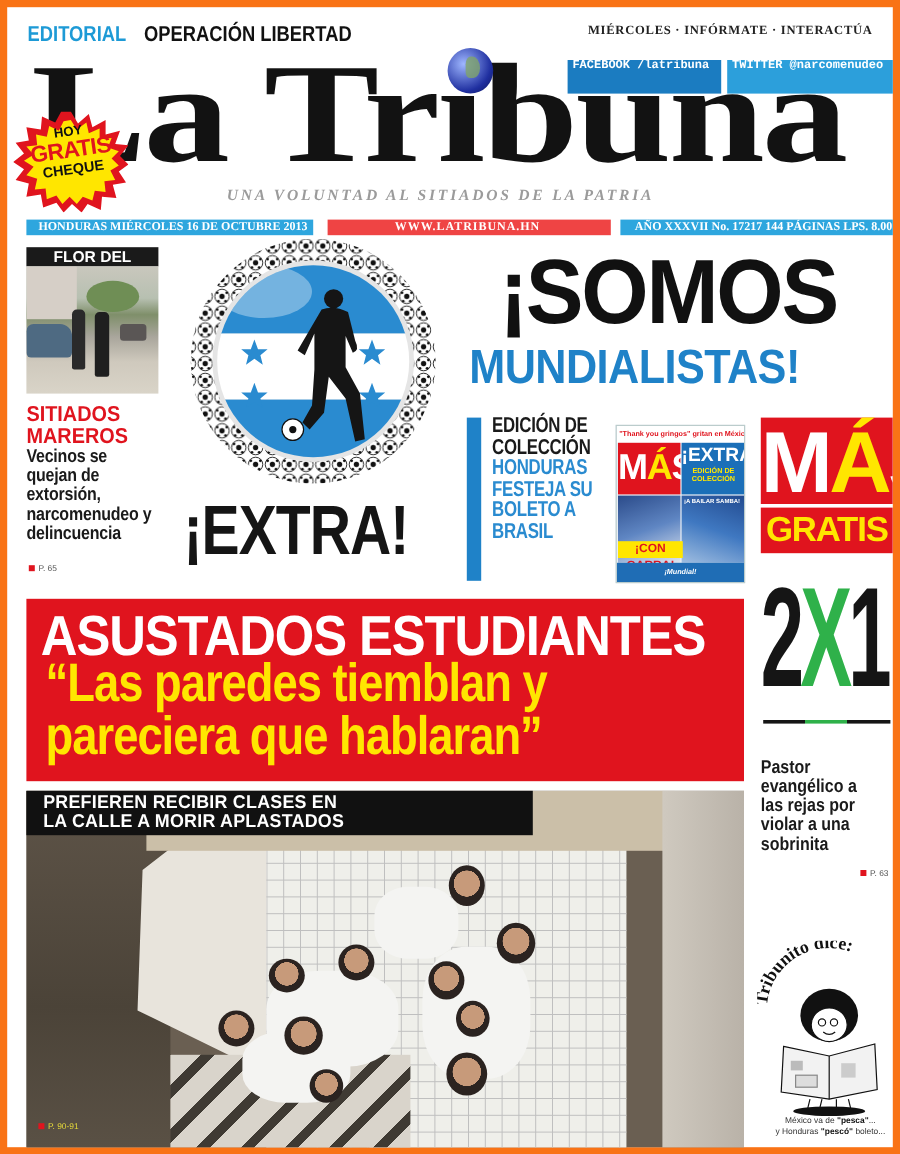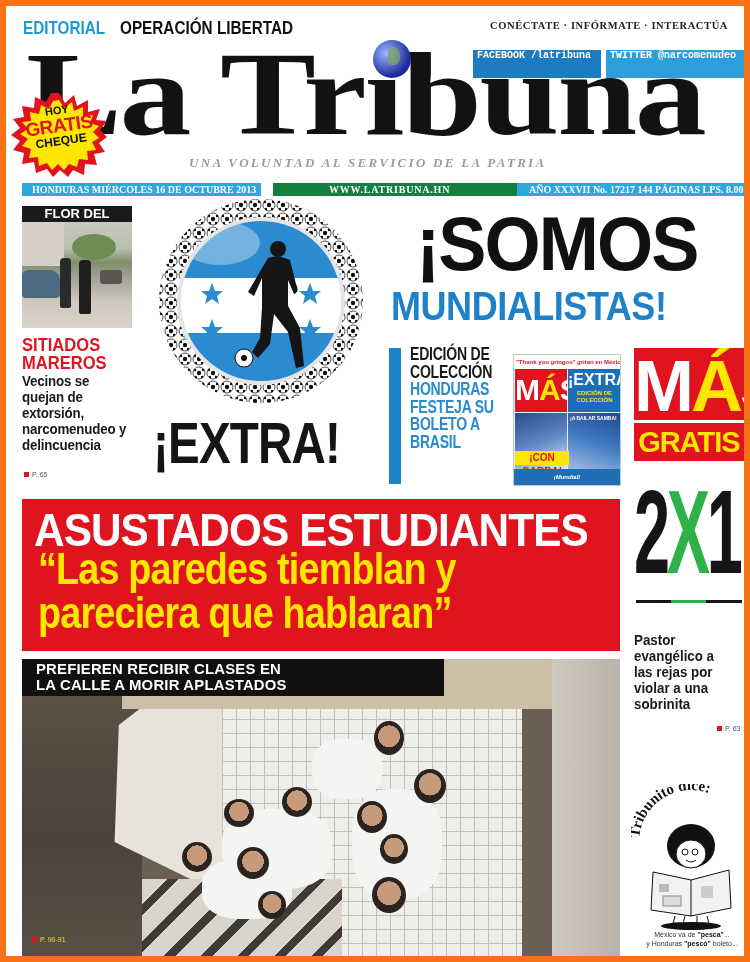--- a/index.html
+++ b/index.html
@@ -26,21 +26,21 @@
   .burst { left: 5px; top: 87px; width: 96px; height: 84px; }
   .burst svg { position: absolute; left: 0; top: 0; }
   .burst-text { position: absolute; left: 0; top: 12px; width: 100%; text-align: center; font-weight: bold; line-height: 1; transform: rotate(-8deg); }
   .burst-hoy { font-size: 11px; color: #111; display: block; }
   .burst-gratis { font-size: 19px; color: #e0141e; display: block; letter-spacing: -0.5px; }
   .burst-cheque { font-size: 12px; color: #111; display: block; }
 
   
   .bar { top: 177px; height: 13px; font-family: "Liberation Serif", serif; font-weight: bold; font-size: 10px; color: #fff; line-height: 13px; white-space: nowrap; overflow: hidden; }
   .bar.date { left: 16px; width: 239px; background: #2ea6de; padding-left: 10px; }
-  .bar.web { left: 267px; width: 272px; background: #15803d; padding-left: 56px; letter-spacing: 0.8px; }
+  .bar.web { left: 267px; width: 236px; background: #ef4444; padding-left: 56px; letter-spacing: 0.8px; }
   .bar.info { left: 511px; width: 228px; background: #2ea6de; padding-left: 12px; }
 
   
   .flor-label { left: 16px; top: 200px; width: 110px; height: 16px; background: #1a1a1a; color: #fff; font-weight: bold; font-size: 13px; line-height: 16px; text-align: center; transform-origin: left; }
   .flor-photo { left: 16px; top: 216px; width: 110px; height: 106px; background: linear-gradient(180deg,#c9c7bd 0%,#b7c0b1 25%,#7f8f6a 38%,#a8a59b 55%,#cfc9bd 75%,#d9d4c8 100%); overflow: hidden; }
   .flor-photo .car { position: absolute; left: 0; top: 48px; width: 38px; height: 28px; background: #4e6a82; border-radius: 6px 10px 4px 4px; }
   .flor-photo .man1 { position: absolute; left: 38px; top: 36px; width: 11px; height: 50px; background: #2a2a2a; border-radius: 4px 4px 2px 2px; }
   .flor-photo .man2 { position: absolute; left: 57px; top: 38px; width: 12px; height: 54px; background: #1f1f1f; border-radius: 4px 4px 2px 2px; }
   .flor-photo .van { position: absolute; left: 78px; top: 48px; width: 22px; height: 14px; background: #5a5655; border-radius: 3px; }
   .flor-photo .bldg { position: absolute; left: 0; top: 0; width: 42px; height: 44px; background: #d6cfc7; }
@@ -116,27 +116,27 @@
   .trib-caption { left: 626px; top: 924px; width: 120px; font-size: 7px; color: #333; text-align: center; line-height: 9px; }
   .trib-caption b { color: #111; }
 </style>
 </head>
 <body>
 
 <div class="page">
 
   <div class="abs kicker-editorial">EDITORIAL</div>
   <div class="abs kicker-op">OPERACIÓN LIBERTAD</div>
-  <div class="abs connect">CONÉCTATE · INFÓRMATE · INTERACTÚA</div>
+  <div class="abs connect">MIÉRCOLES · INFÓRMATE · INTERACTÚA</div>
   <div class="abs social fb">FACEBOOK /latribuna</div>
   <div class="abs social tw">TWITTER @narcomenudeo</div>
 
   <div class="abs masthead">La Tribuna</div>
   <div class="abs globe"></div>
-  <div class="abs tagline">UNA VOLUNTAD AL SERVICIO DE LA PATRIA</div>
+  <div class="abs tagline">UNA VOLUNTAD AL SITIADOS DE LA PATRIA</div>
 
   <div class="abs burst">
     <svg width="96" height="84" viewBox="0 0 96 84">
       <polygon fill="#e0141e" points="48,0 54,10 63,2 66,13 77,7 77,19 89,16 85,27 96,28 89,37 96,44 88,50 94,59 83,61 86,72 74,71 73,82 62,77 57,84 49,77 42,84 36,76 25,80 23,69 11,71 13,60 2,57 9,48 0,42 9,35 2,26 13,24 11,13 23,15 24,4 35,9 40,0"></polygon>
       <polygon fill="#ffe600" points="48,7 53,15 61,9 63,18 72,14 72,23 82,22 79,30 88,33 82,39 88,45 81,49 85,57 76,58 77,67 68,66 66,74 58,71 53,77 47,71 41,77 36,70 28,73 27,64 18,65 20,56 11,53 17,46 9,41 17,36 11,29 20,28 19,19 28,21 30,12 38,16 42,8"></polygon>
     </svg>
     <div class="burst-text">
       <span class="burst-hoy">HOY</span>
       <span class="burst-gratis">GRATIS</span>
       <span class="burst-cheque">CHEQUE</span>

